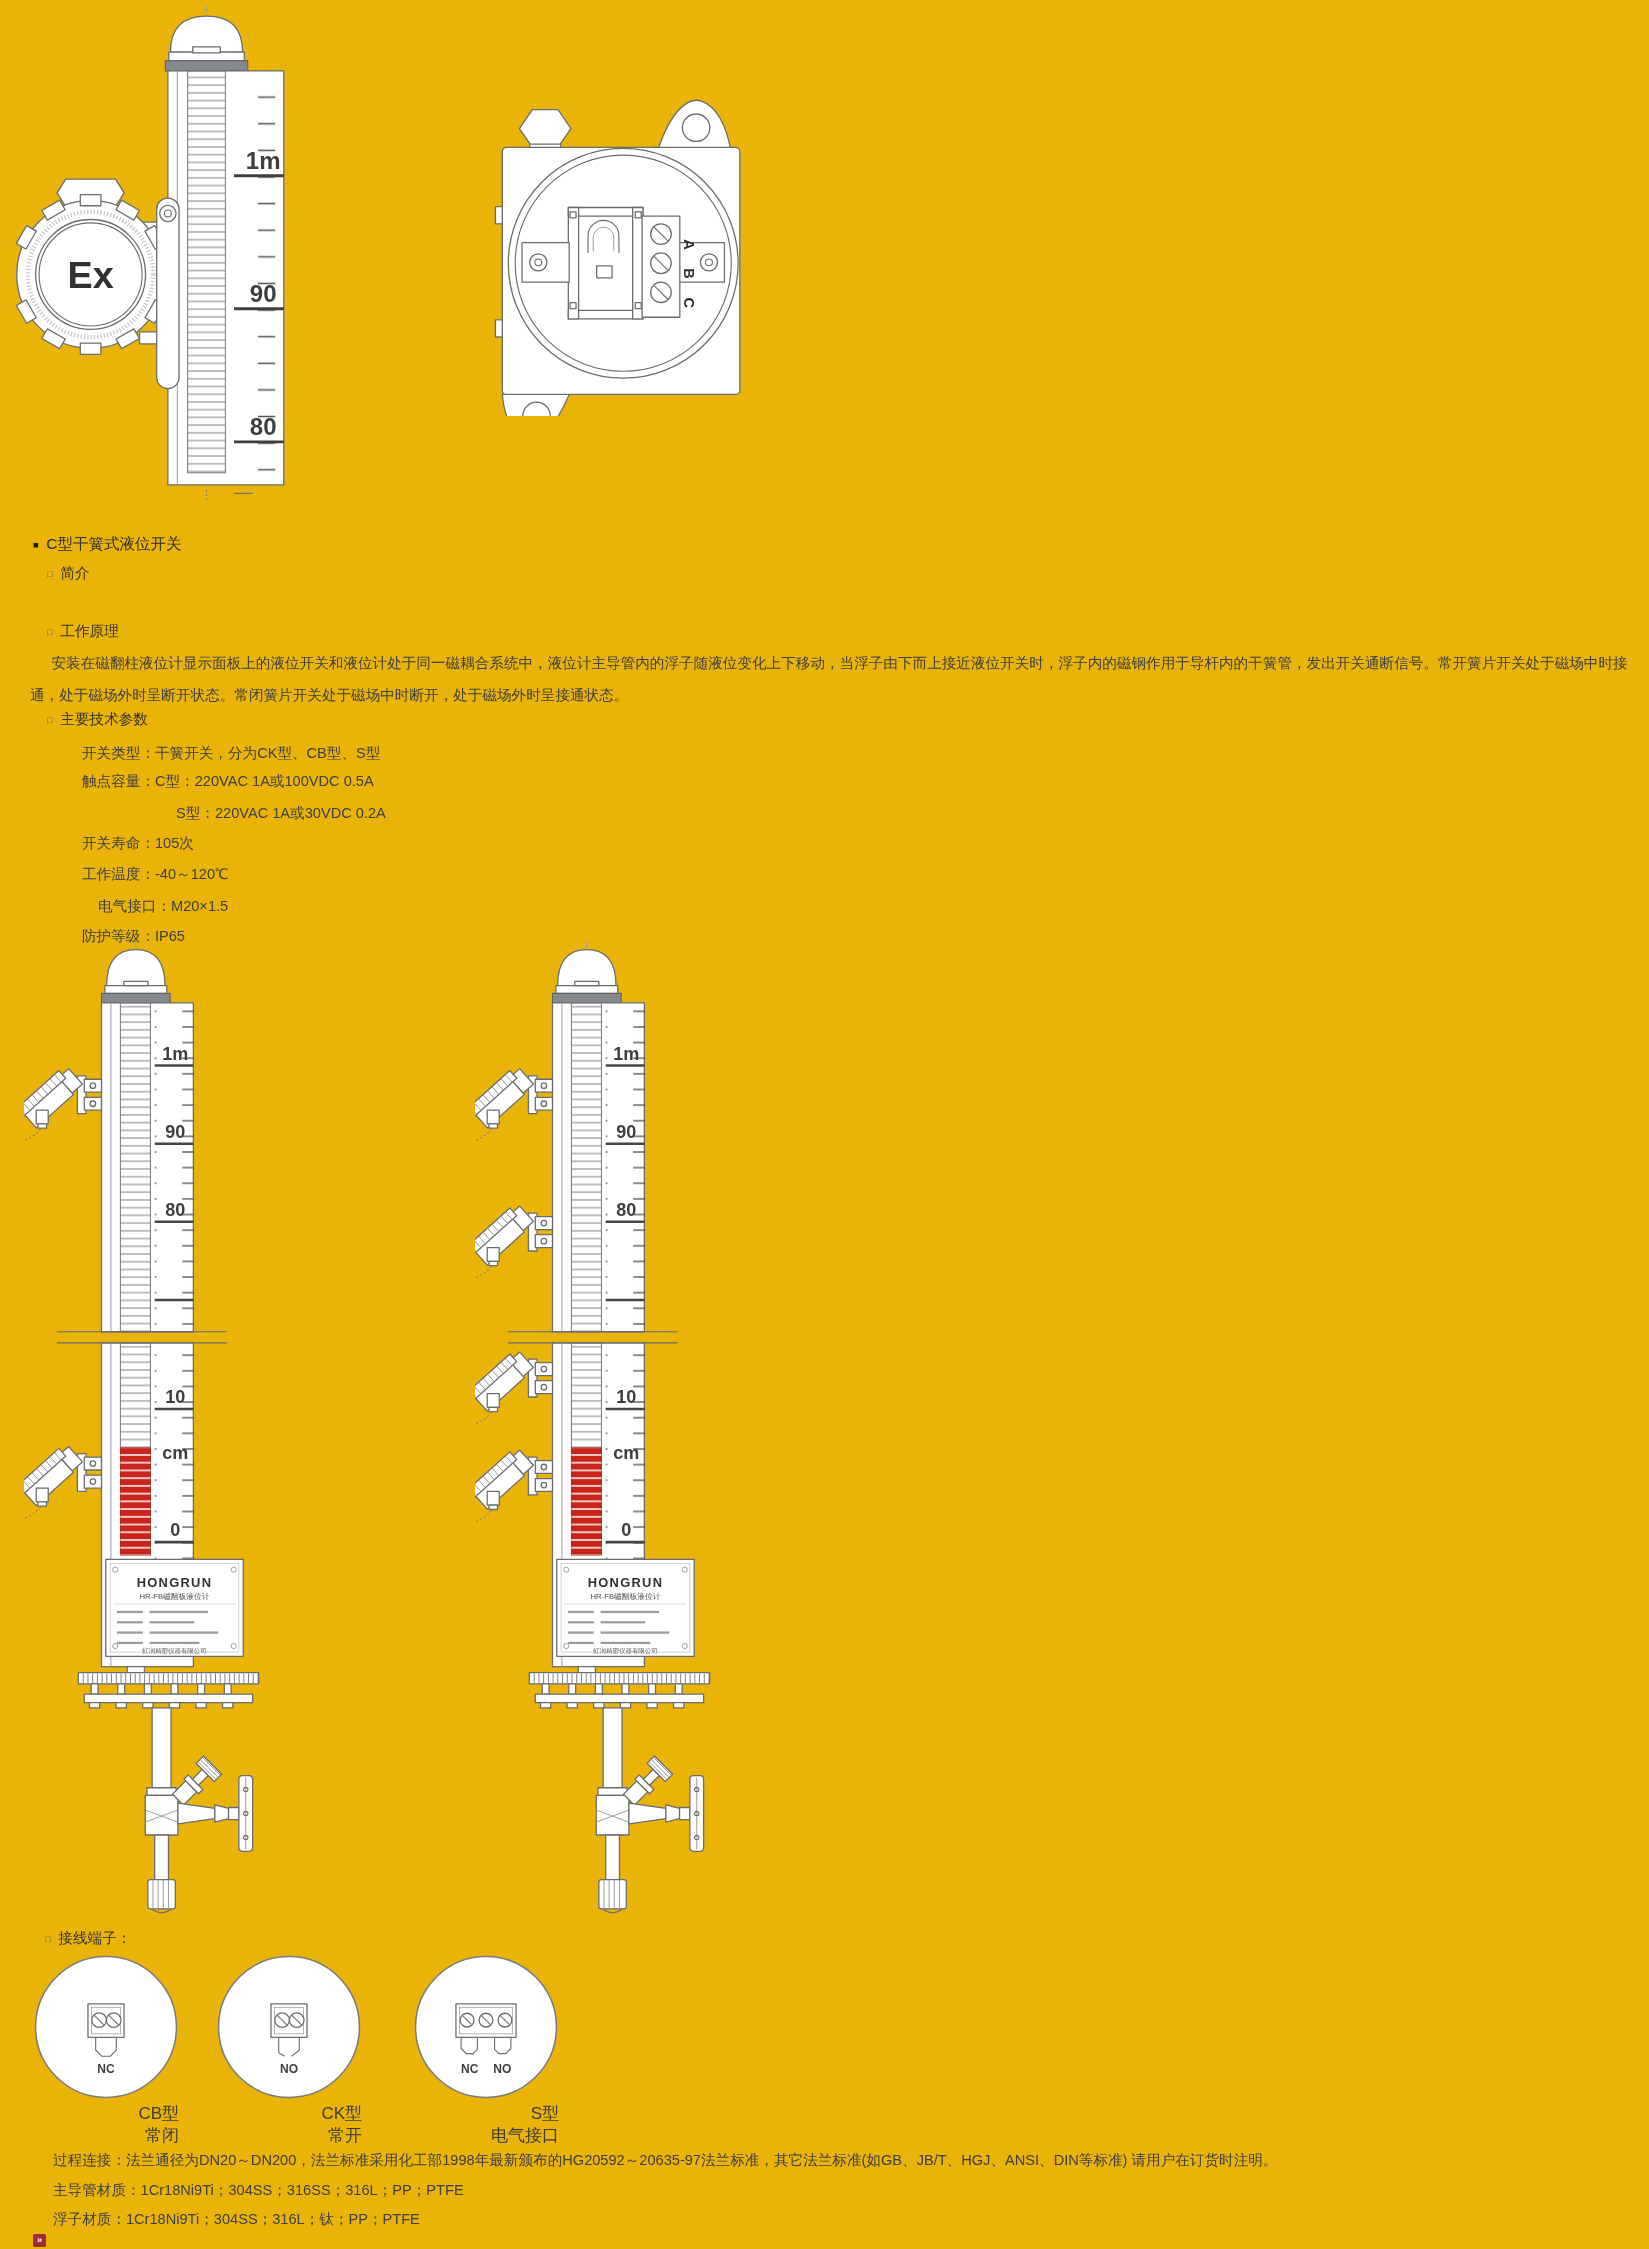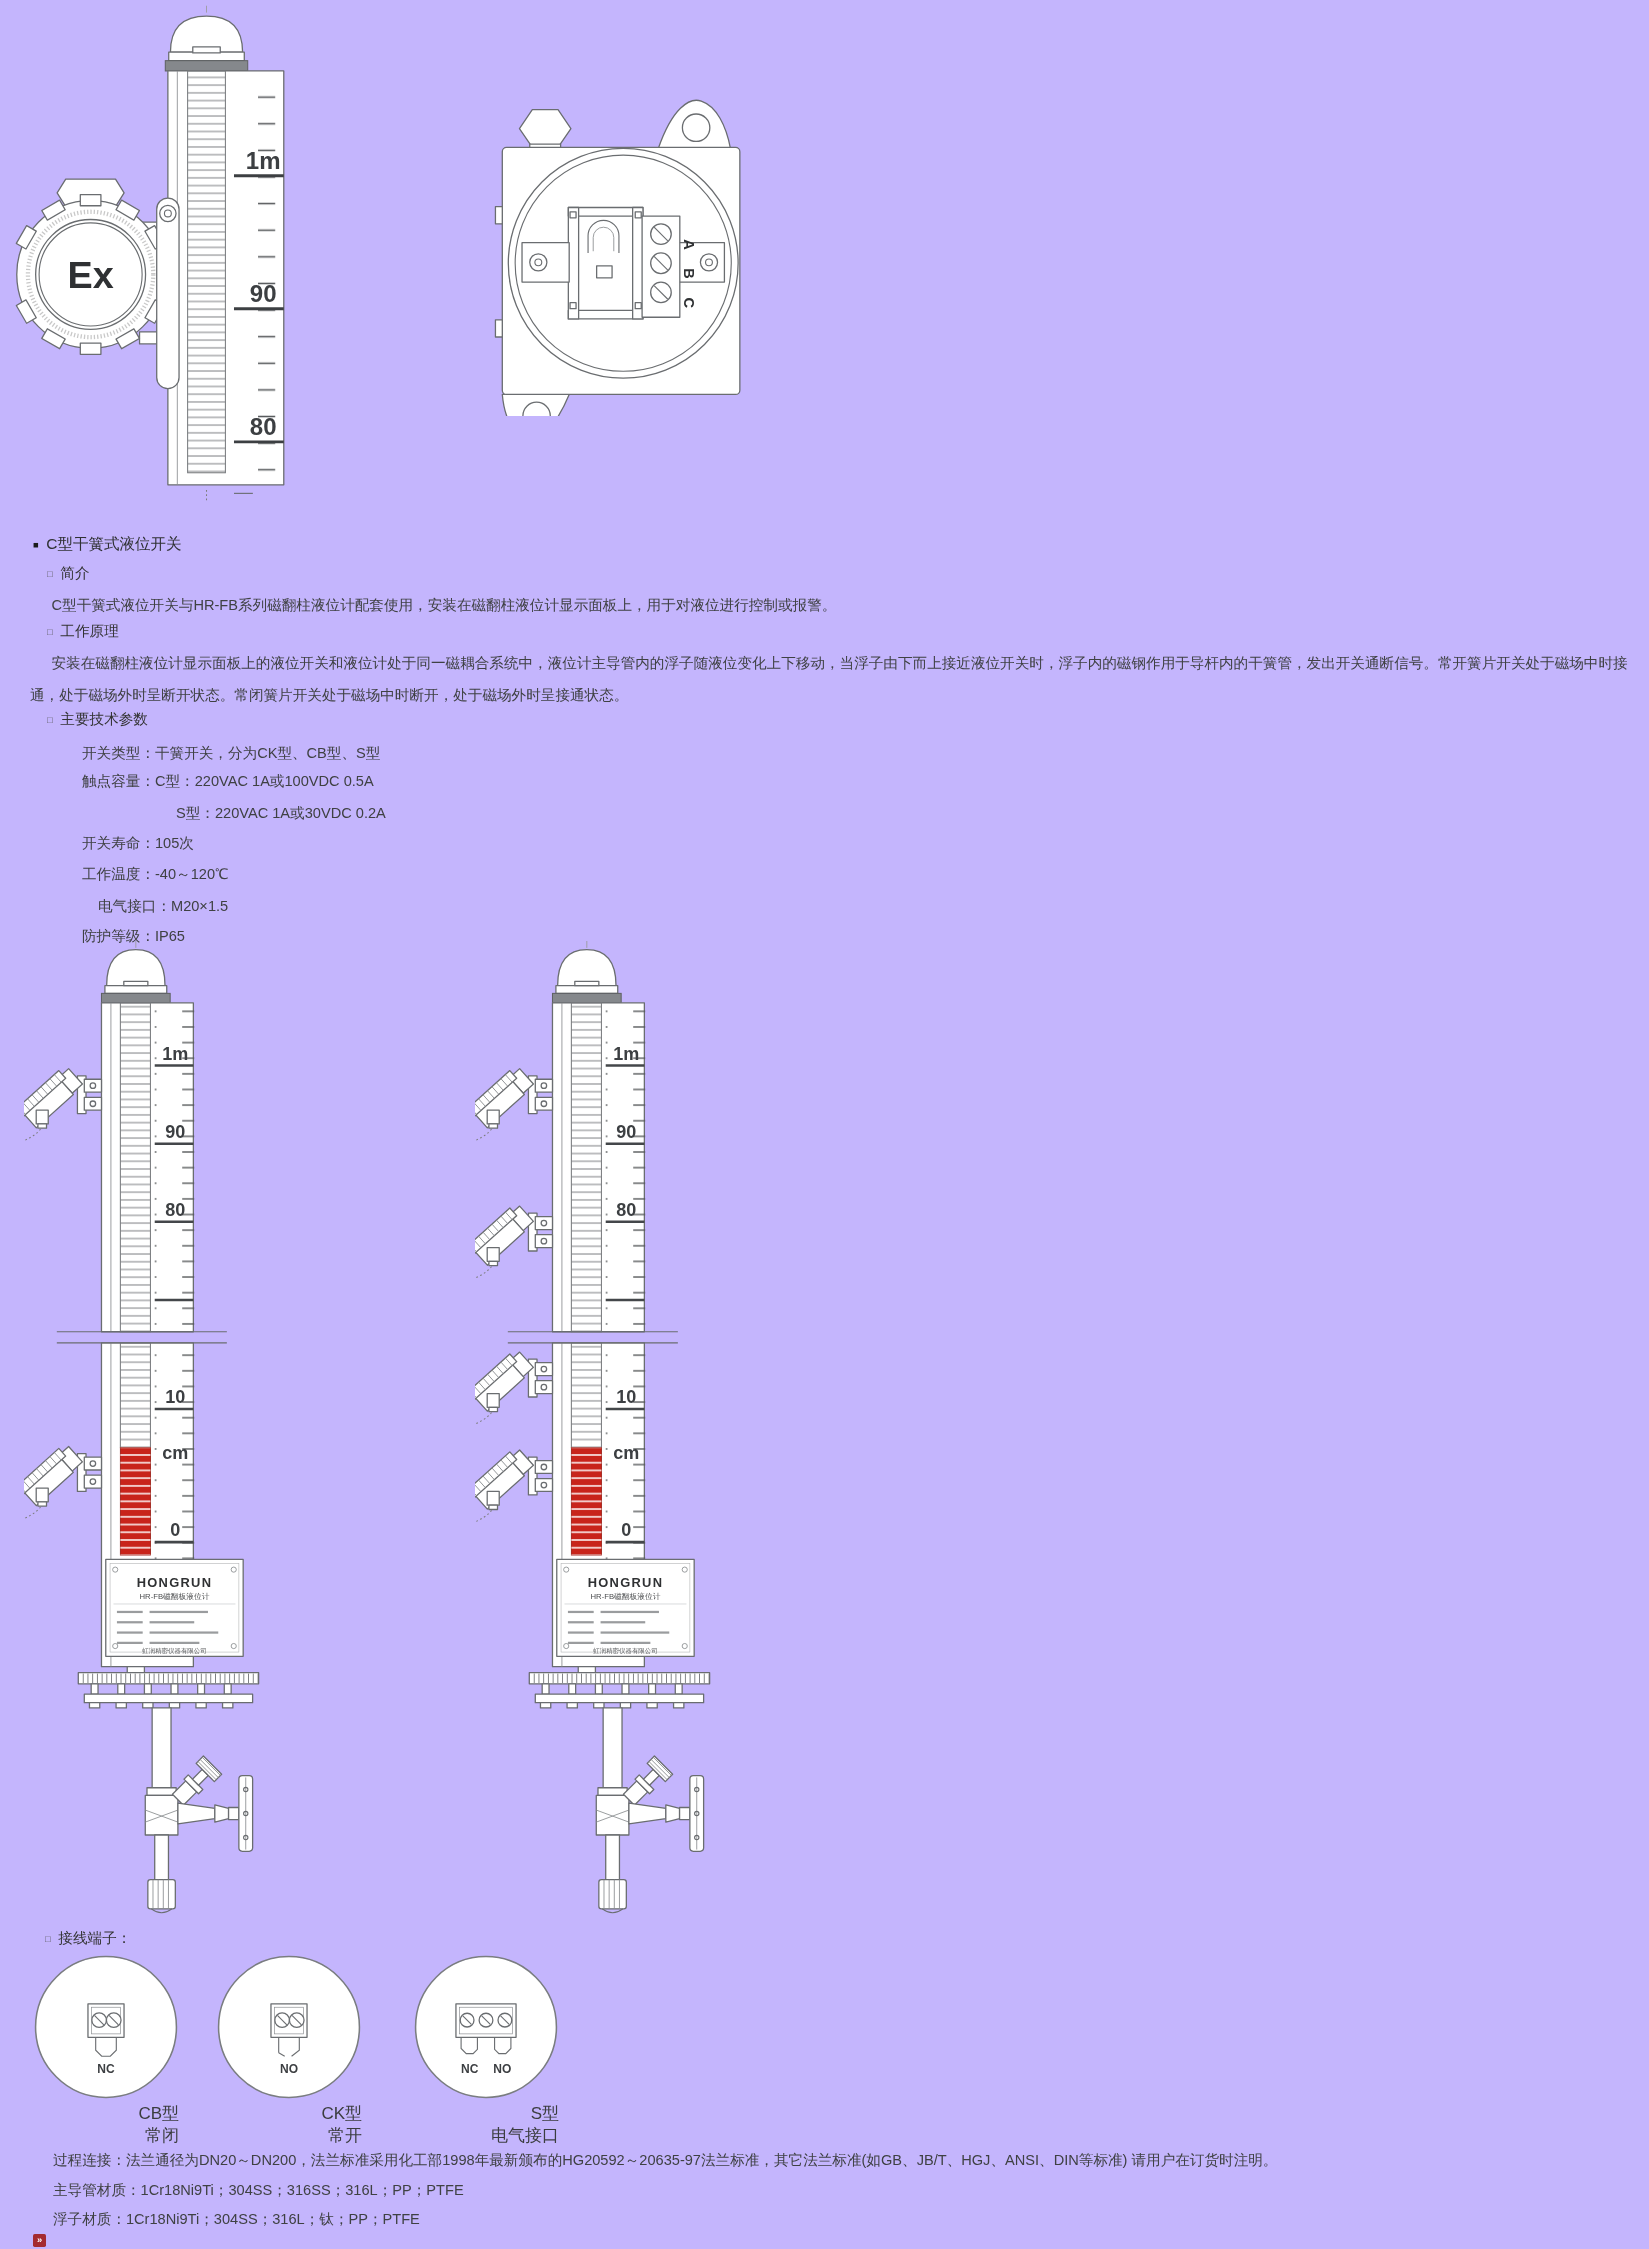--- a/index.html
+++ b/index.html
@@ -1,16 +1,16 @@
 <!DOCTYPE html>
 <html style="font-size:13.7px"><head>
 <meta charset="utf-8">
 <style>
   html,body{margin:0;padding:0;background:#fff;}
-  .page{position:relative;width:1649px;height:2250px;background:#c4b5fd;overflow:hidden;
+  .page{position:relative;width:1649px;height:2250px;background:#eab308;overflow:hidden;
         font-family:"Liberation Sans",sans-serif;color:#3c3e40;}
   .abs{position:absolute;}
   
   .h-title{font-size:15.5px;color:#2f3133;display:flex;align-items:center;gap:7.7px;}
   .h-sec{font-size:14.6px;color:#333;display:flex;align-items:center;gap:7.7px;}
   .bullet-solid{font-size:9.4px;color:#1c1c1c;}
   .bullet-hollow{font-size:9.4px;color:#555;}
   .para{font-size:14.6px;line-height:32px;color:#3f4143;text-indent:21.5px;}
   .param{font-size:14.6px;color:#3f4143;white-space:nowrap;}
   .param.indent2{margin-left:94px;}
@@ -286,21 +286,20 @@
 
   <div class="abs h-title" style="left:33px;top:534px">
     <span class="bullet-solid">■</span>
     <span>C型干簧式液位开关</span>
   </div>
 
   <div class="abs h-sec" style="left:47px;top:564px">
     <span class="bullet-hollow">□</span>
     <span>简介</span>
   </div>
-  <div class="abs para" style="left:30px;top:589px;width:1375px">C型干簧式液位开关与HR-FB系列磁翻柱液位计配套使用，安装在磁翻柱液位计显示面板上，用于对液位进行控制或报警。</div>
 
   <div class="abs h-sec" style="left:47px;top:622px">
     <span class="bullet-hollow">□</span>
     <span>工作原理</span>
   </div>
   <div class="abs para" style="left:30px;top:647px;width:1600px">安装在磁翻柱液位计显示面板上的液位开关和液位计处于同一磁耦合系统中，液位计主导管内的浮子随液位变化上下移动，当浮子由下而上接近液位开关时，浮子内的磁钢作用于导杆内的干簧管，发出开关通断信号。常开簧片开关处于磁场中时接通，处于磁场外时呈断开状态。常闭簧片开关处于磁场中时断开，处于磁场外时呈接通状态。</div>
 
   <div class="abs h-sec" style="left:47px;top:710px">
     <span class="bullet-hollow">□</span>
     <span>主要技术参数</span>

